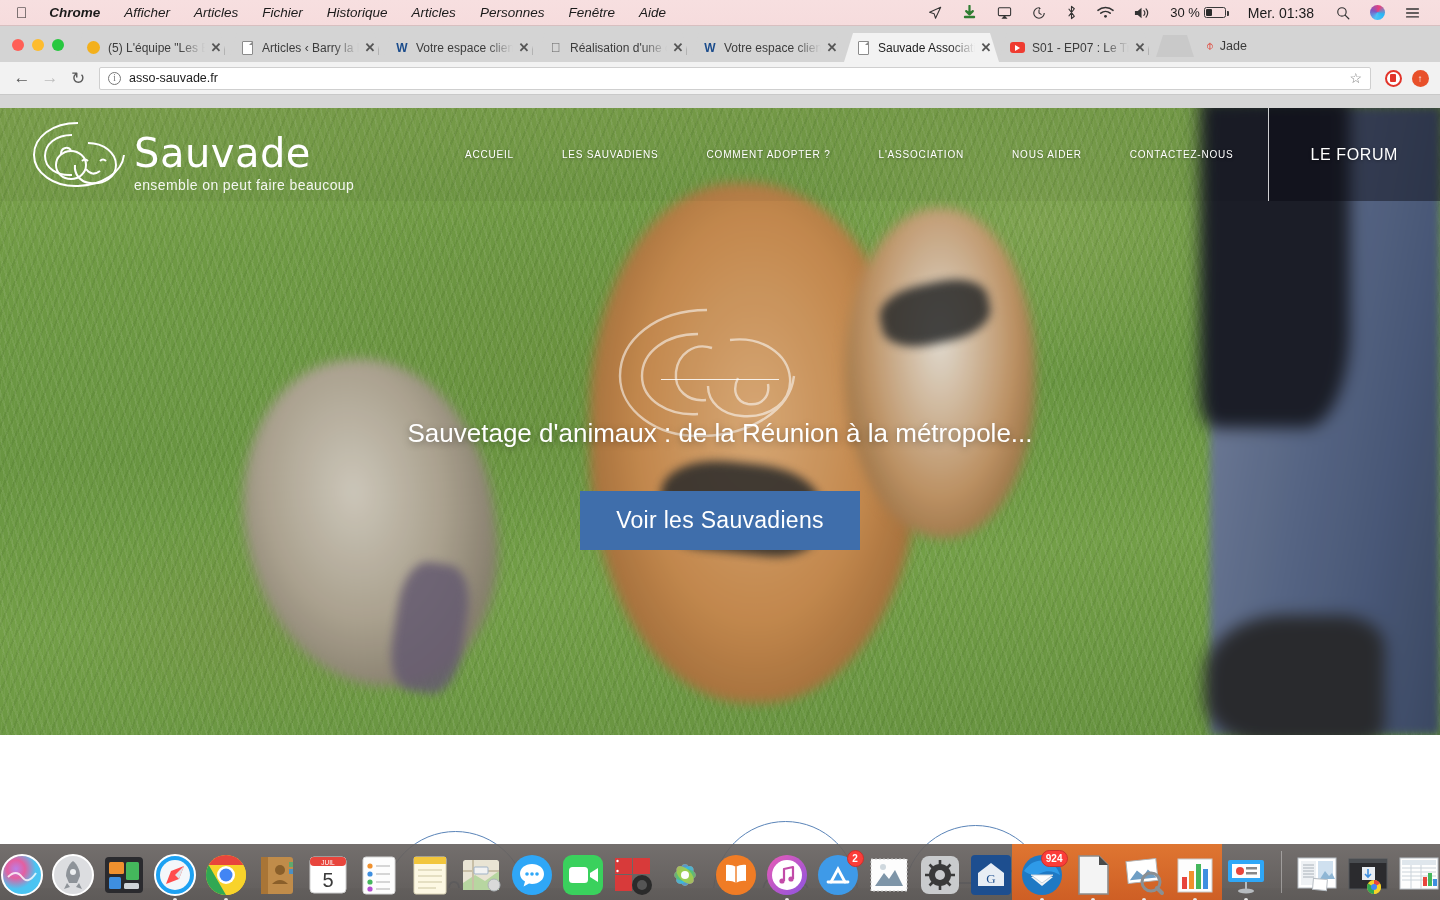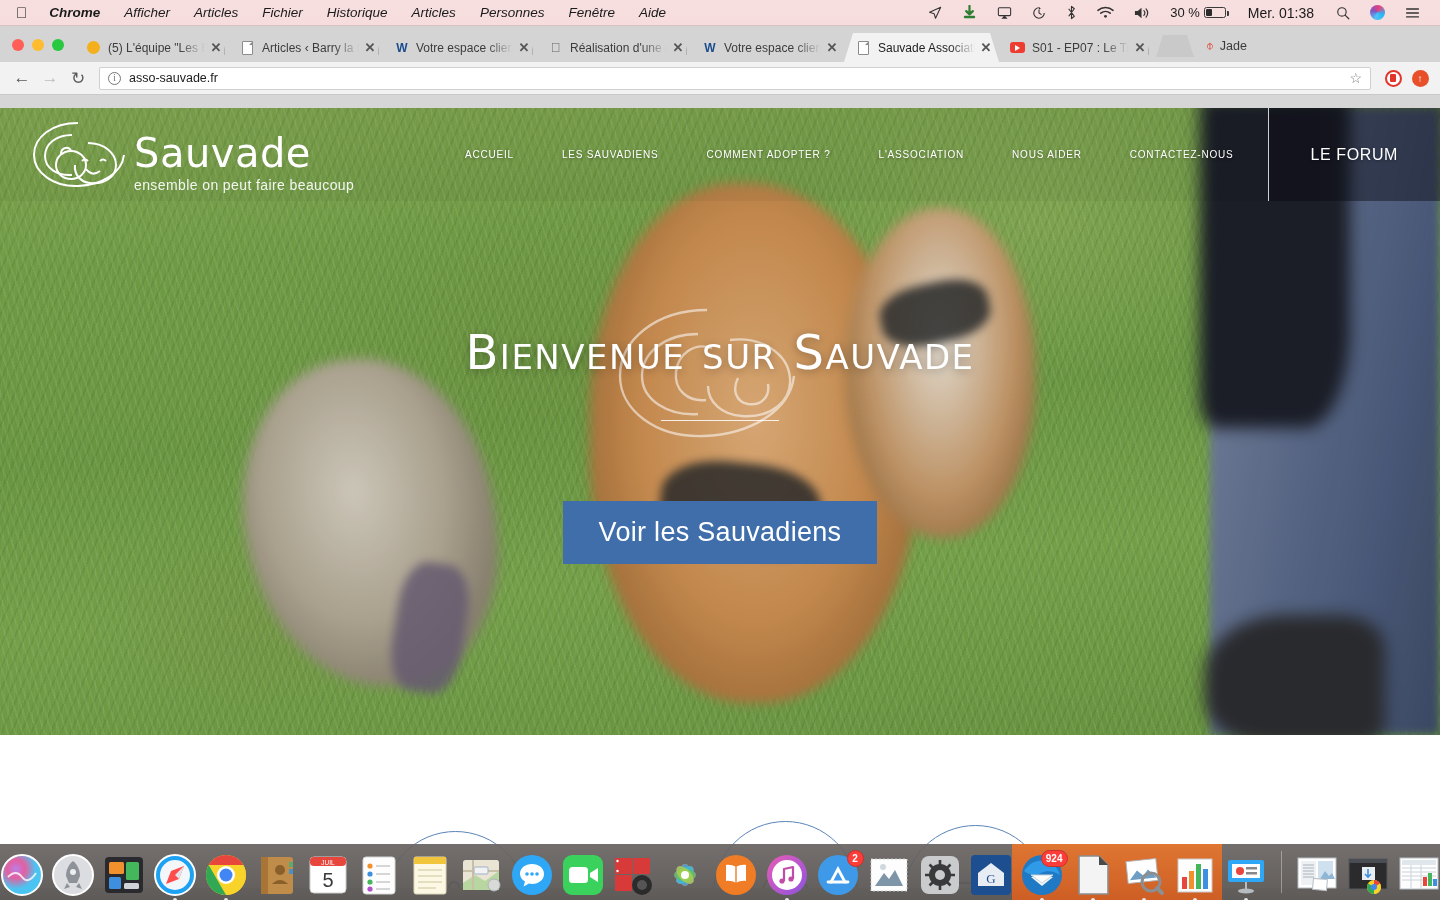--- a/index.html
+++ b/index.html
@@ -142,21 +142,21 @@
   nav .forum-wrap a{ font-size:16px; padding:0 22px; letter-spacing:.6px;}
 
   .watermark{ position:absolute; left:612px; top:190px; z-index:5; opacity:.55;}
 
   .herocontent{ position:absolute; left:0; top:0; width:1440px; height:627px; z-index:8;
                 display:flex; flex-direction:column; align-items:center; justify-content:center; padding-top:45px;}
   .h-title{ font-family:"DejaVu Sans", sans-serif; font-size:48px; color:#fff; letter-spacing:1.5px;
             text-shadow:0 2px 8px rgba(0,0,0,.30); font-variant:small-caps; font-weight:400;}
   .h-rule{ width:118px; height:1px; background:rgba(255,255,255,.85); margin:40px 0 38px;}
   .h-sub{ font-size:26px; color:#fff; text-shadow:0 2px 7px rgba(0,0,0,.35); font-weight:300;}
-  .h-btn{ margin-top:42px; background:#3f6eab; color:#fff; font-size:27px; padding:16px 36px; border:none;
+  .h-btn{ margin-top:42px; background:#3f6eab; color:#fff; font-size:23px; padding:16px 36px; border:none;
           letter-spacing:.3px; cursor:pointer; font-family:"Liberation Sans",sans-serif;}
 
   
   #features{ position:relative; width:1440px; height:165px; background:#fff;}
   .circ{ position:absolute; width:145px; height:145px; border-radius:50%; border:1.6px solid #5a84b8;
          display:flex; align-items:center; justify-content:center; background:#fff;}
   .c1{ left:383px; top:96px;} .c2{ left:713px; top:86px;} .c3{ left:903px; top:90px;}
   .circ svg{ display:block;}
 
   
@@ -416,22 +416,22 @@
           <a href="#">L'ASSOCIATION</a>
           <a href="#">NOUS AIDER</a>
           <a href="#">CONTACTEZ-NOUS</a>
           <span class="forum-wrap">
             <a href="#">LE FORUM</a>
           </span>
         </nav>
       </div>
 
       <div class="herocontent">
-        <div class="h-title">Bienvenue sur Sauvade</div>
         <div class="h-rule"></div>
+        <div class="h-sub">Sauvetage d'animaux : de la Réunion à la métropole...</div>
         <button class="h-btn">Voir les Sauvadiens</button>
       </div>
     </div>
 
     <div id="features">
       <div class="circ c1">
         <svg width="70" height="70" viewBox="0 0 70 70">
           <g fill="none" stroke="#5a84b8" stroke-width="1.8" stroke-linecap="round" stroke-linejoin="round">
             <path d="M28 20 q0 -7 5 -7 q5 0 5 7 v14"></path>
             <path d="M38 26 q0 -5 4.5 -5 q4.5 0 4.5 5 v10"></path>

